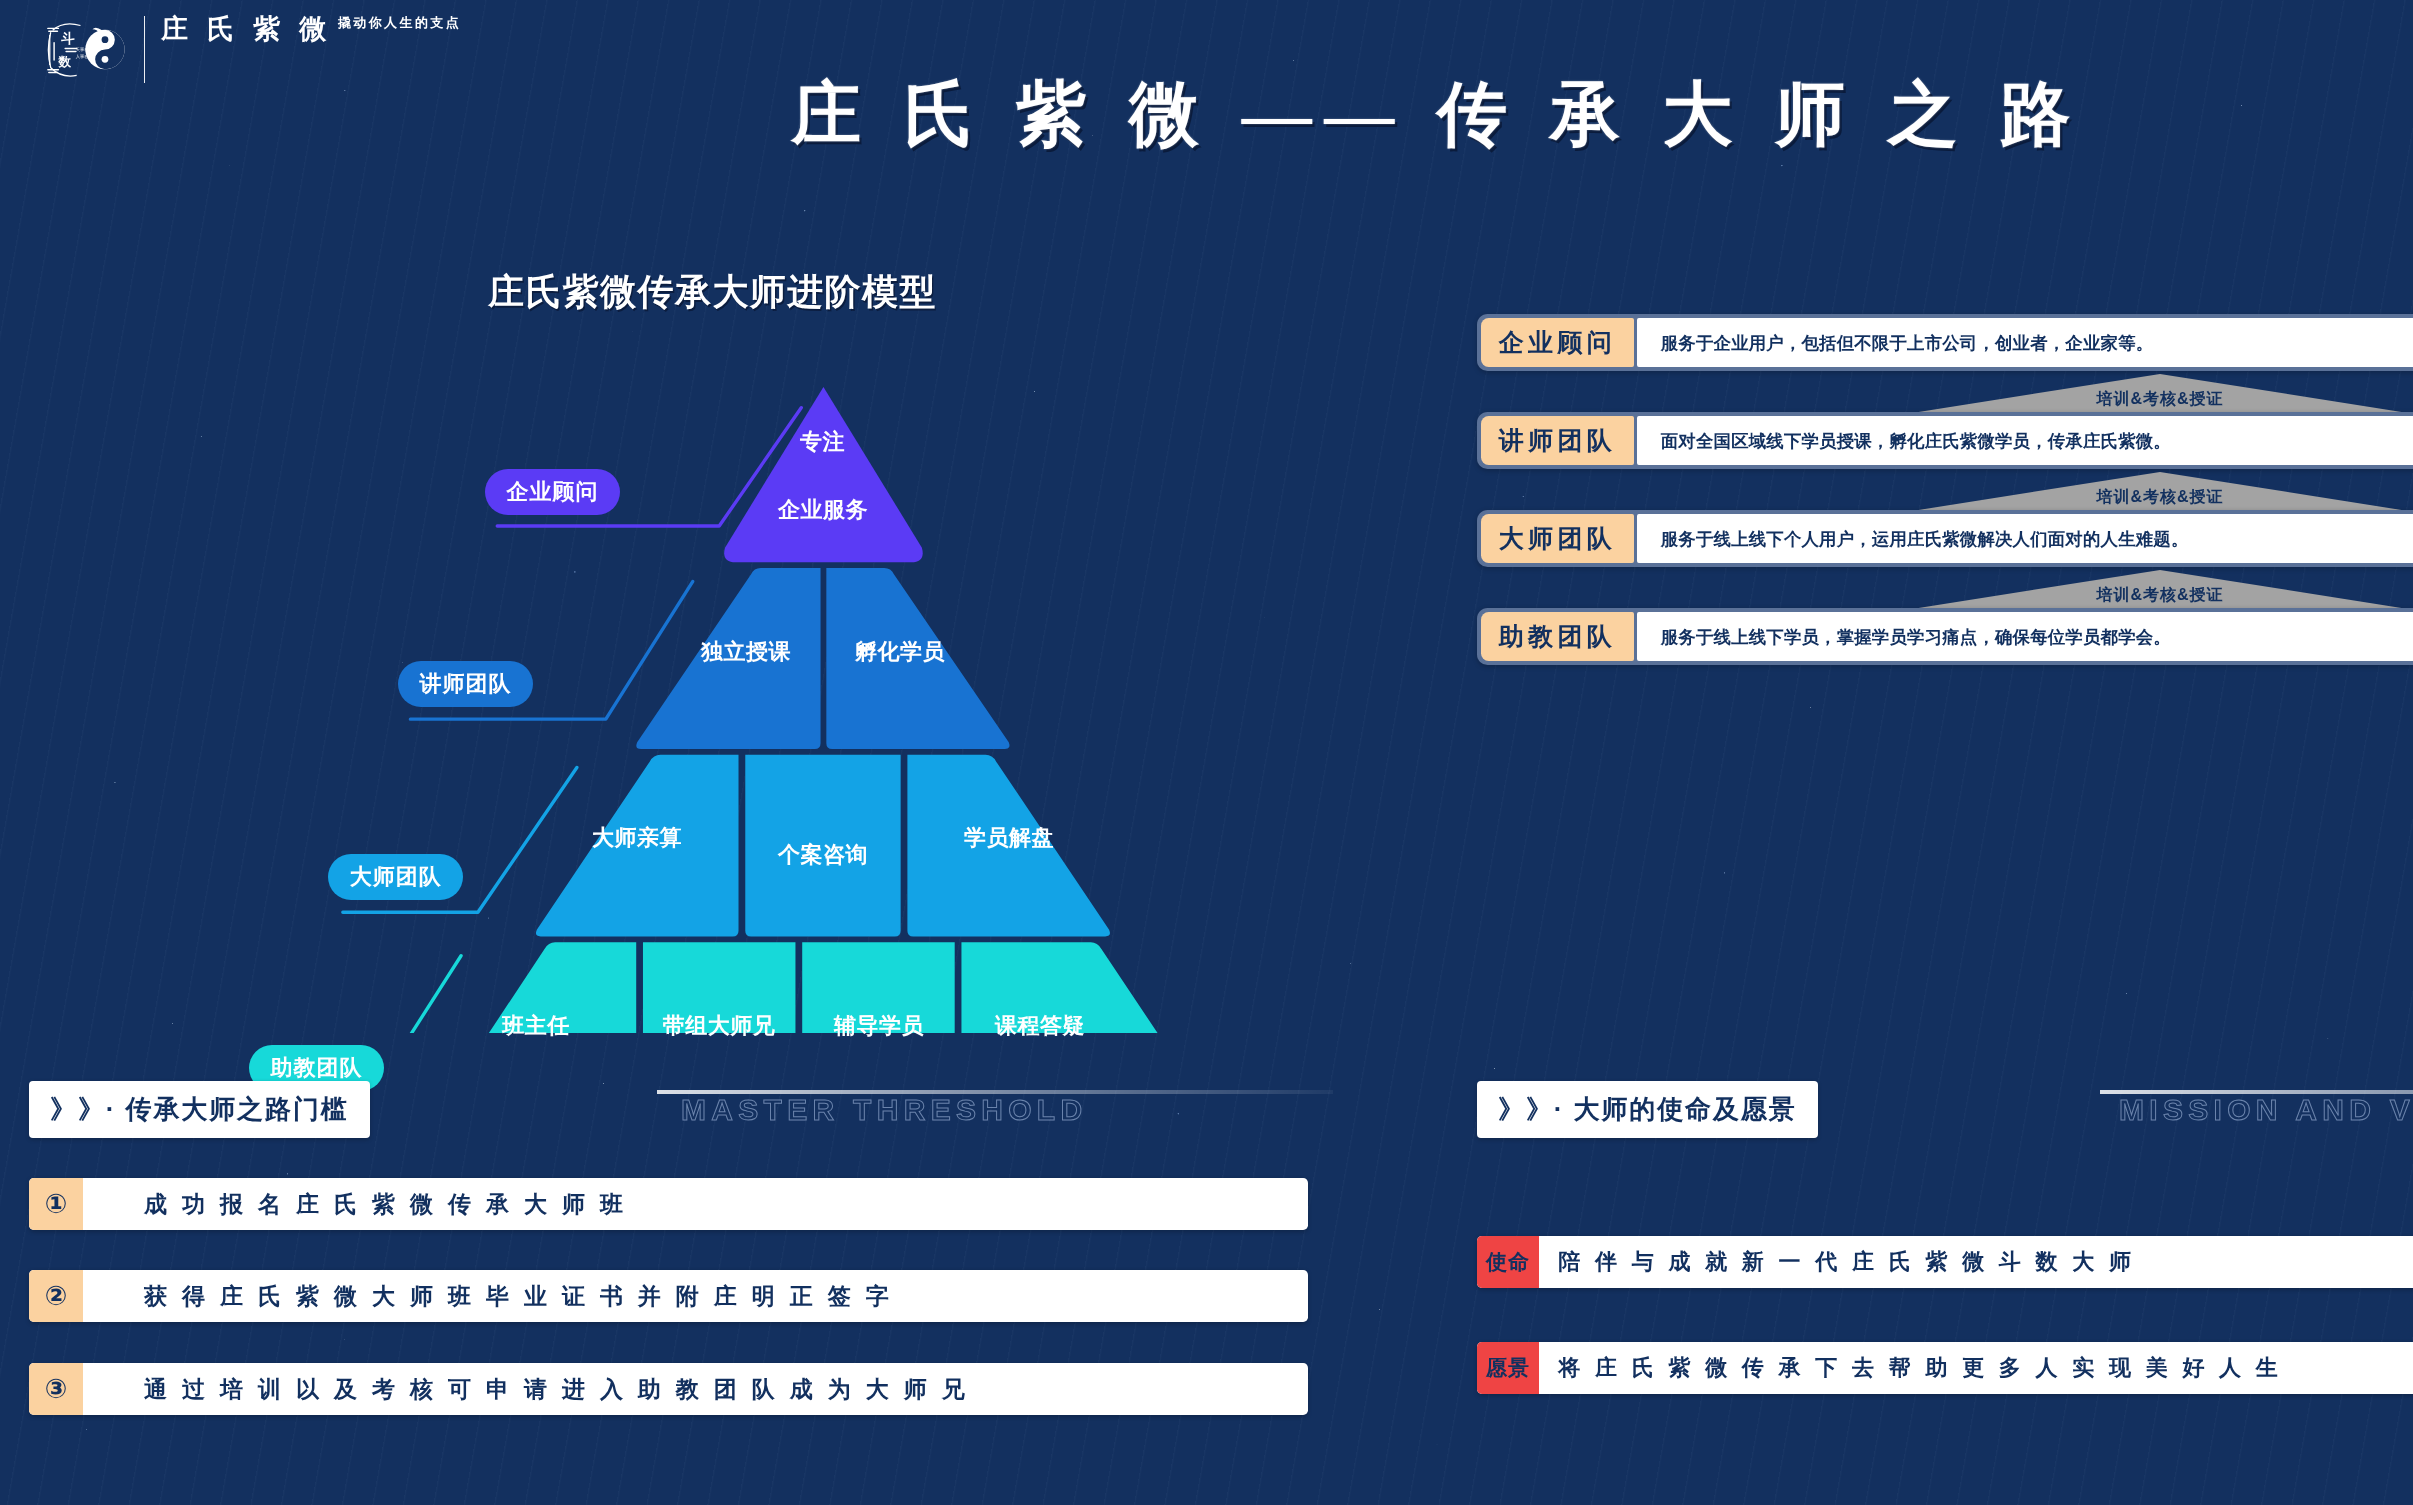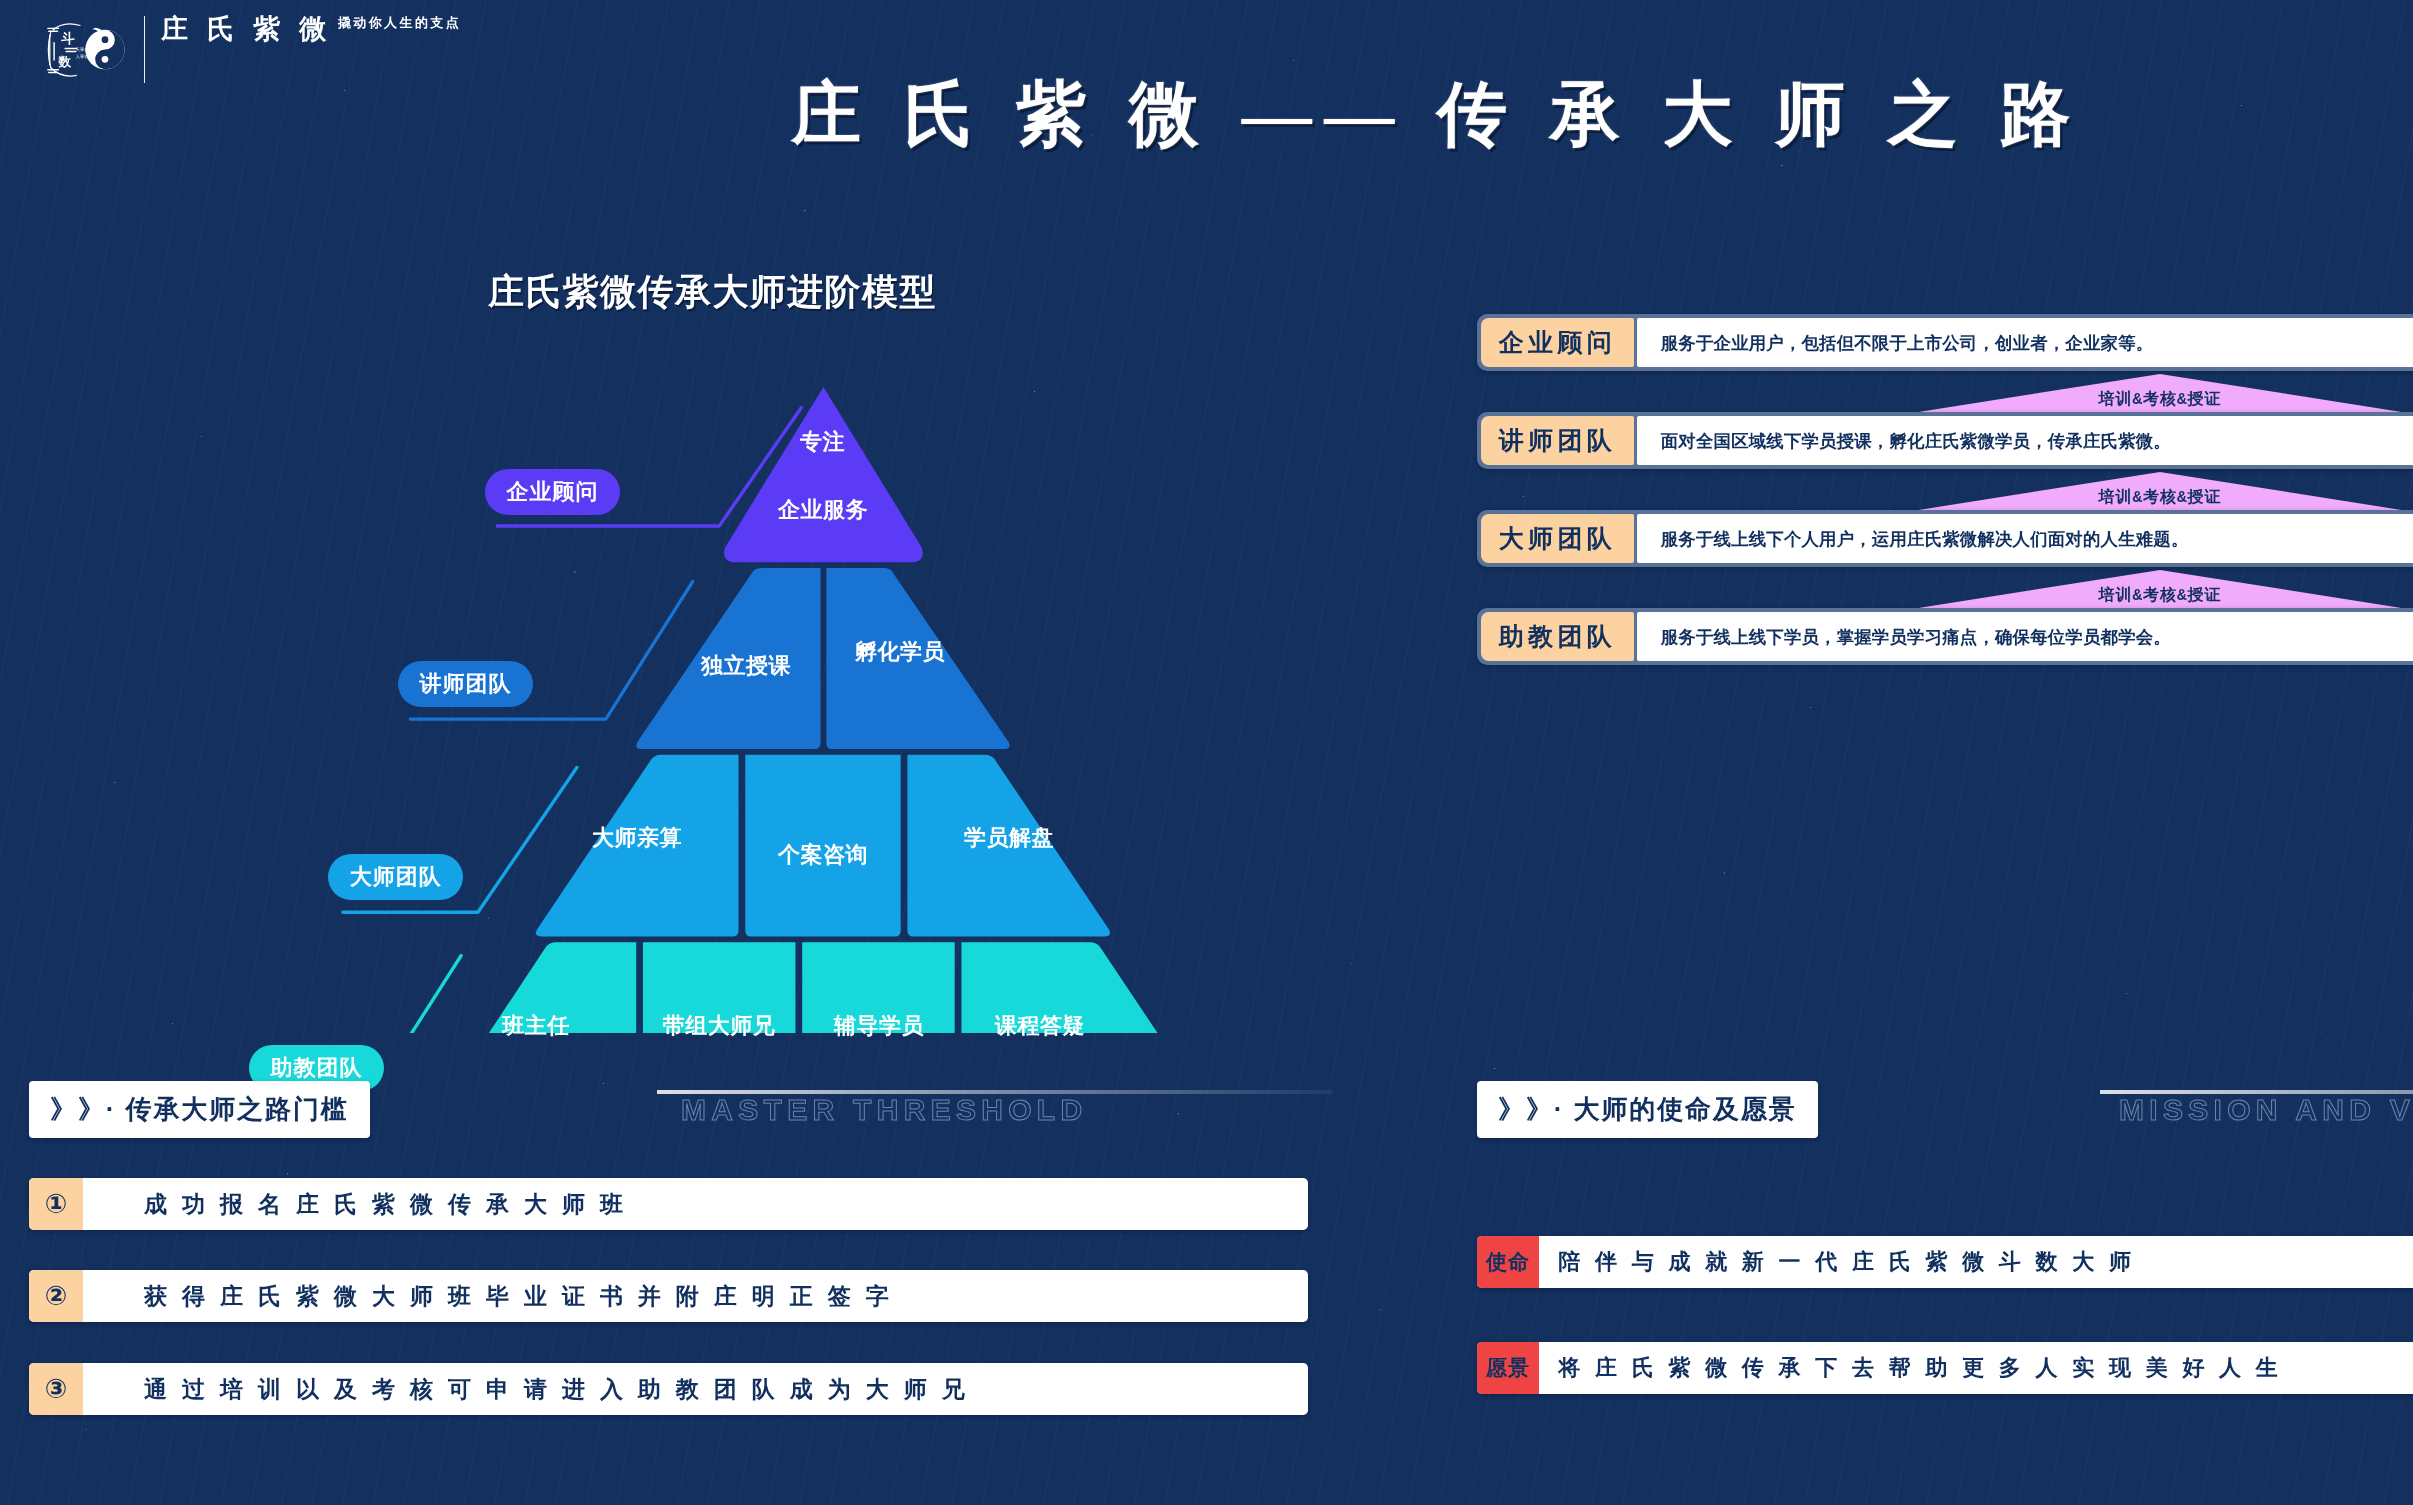--- a/index.html
+++ b/index.html
@@ -122,22 +122,22 @@
     box-shadow:0 1.4px 4.8px rgba(0,0,0,.22); }
   .rc-tag { flex:0 0 153px; background:#fbd2a0; border-radius:7.7px 1.9px 1.9px 7.7px;
     display:flex; align-items:center; justify-content:center;
     color:#12305f; font-size:25px; font-weight:800; letter-spacing:4.3px; }
   .rc-body { flex:1; background:#fff; border-radius:1.9px 7.7px 7.7px 1.9px; margin-left:2.9px;
     display:flex; align-items:center; padding:0 24px;
     color:#12305f; font-size:17.4px; font-weight:700; letter-spacing:0.2px; }
   .rc-arrow { position:relative; height:41px; }
   .rc-arrow .tri { position:absolute; left:50%; transform:translateX(-50%); top:2.9px;
     width:483px; height:38px;
-    background:#f0abfc; clip-path: polygon(50% 0%, 100% 100%, 0% 100%);
-    display:flex; align-items:center; justify-content:center;font-family:Liberation Mono, monospace; }
+    background:#a3a3a3; clip-path: polygon(50% 0%, 100% 100%, 0% 100%);
+    display:flex; align-items:center; justify-content:center; }
   .rc-arrow .tri span { color:#12305f; font-size:16px; font-weight:800; letter-spacing:1px;
     margin-top:12.6px; }
 
   
   .sec-head { position:absolute; height:57px; display:flex; align-items:center; }
   .sec-tab { background:#fff; border-radius:3.9px; padding:0 21px; height:100%;
     display:flex; align-items:center; color:#12305f; font-size:26px; font-weight:800;
     letter-spacing:1.9px; white-space:nowrap; box-shadow:0 1.4px 4.3px rgba(0,0,0,.2);
     position:relative; z-index:2; }
   .sec-ghost { position:absolute; left:0; top:0; height:100%; display:flex; align-items:center;
@@ -237,21 +237,21 @@
 
     <path d="M482,1212 L618,1212 L618,1576 Q618,1590 604,1590 L204,1590 Q190,1590 196,1576 L428,1226 Q436,1212 450,1212 Z" fill="#17d9d9"></path>
     <path d="M632,1212 L948,1212 L948,1576 Q948,1590 934,1590 L646,1590 Q632,1590 632,1576 Z" fill="#17d9d9"></path>
     <path d="M962,1212 L1278,1212 L1278,1576 Q1278,1590 1264,1590 L976,1590 Q962,1590 962,1576 Z" fill="#17d9d9"></path>
     <path d="M1292,1212 L1560,1212 Q1574,1212 1582,1226 L1816,1576 Q1822,1590 1808,1590 L1306,1590 Q1292,1590 1292,1576 Z" fill="#17d9d9"></path>
   </svg>
 
   <span class="pyr-label" style="left:434px; top:70px; width:101px;">专注</span>
   <span class="pyr-label" style="left:415px; top:138px; width:140px;">企业服务</span>
 
-  <span class="pyr-label" style="left:338px; top:294px; width:140px;">独立授课</span>
+  <span class="pyr-label" style="left:338px; top:280px; width:140px;">独立授课</span>
   <span class="pyr-label" style="left:492px; top:280px; width:140px;">孵化学员</span>
 
   <span class="pyr-label" style="left:229px; top:466px; width:140px;">大师亲算</span>
   <span class="pyr-label" style="left:415px; top:466px; width:140px;margin-top:17px;">个案咨询</span>
   <span class="pyr-label" style="left:601px; top:466px; width:140px;">学员解盘</span>
 
   <span class="pyr-label" style="left:128px; top:654px; width:140px;text-align:center;">班主任</span>
   <span class="pyr-label" style="left:311px; top:654px; width:140px;">带组大师兄</span>
   <span class="pyr-label" style="left:471px; top:654px; width:140px;">辅导学员</span>
   <span class="pyr-label" style="left:632px; top:654px; width:140px;">课程答疑</span>

